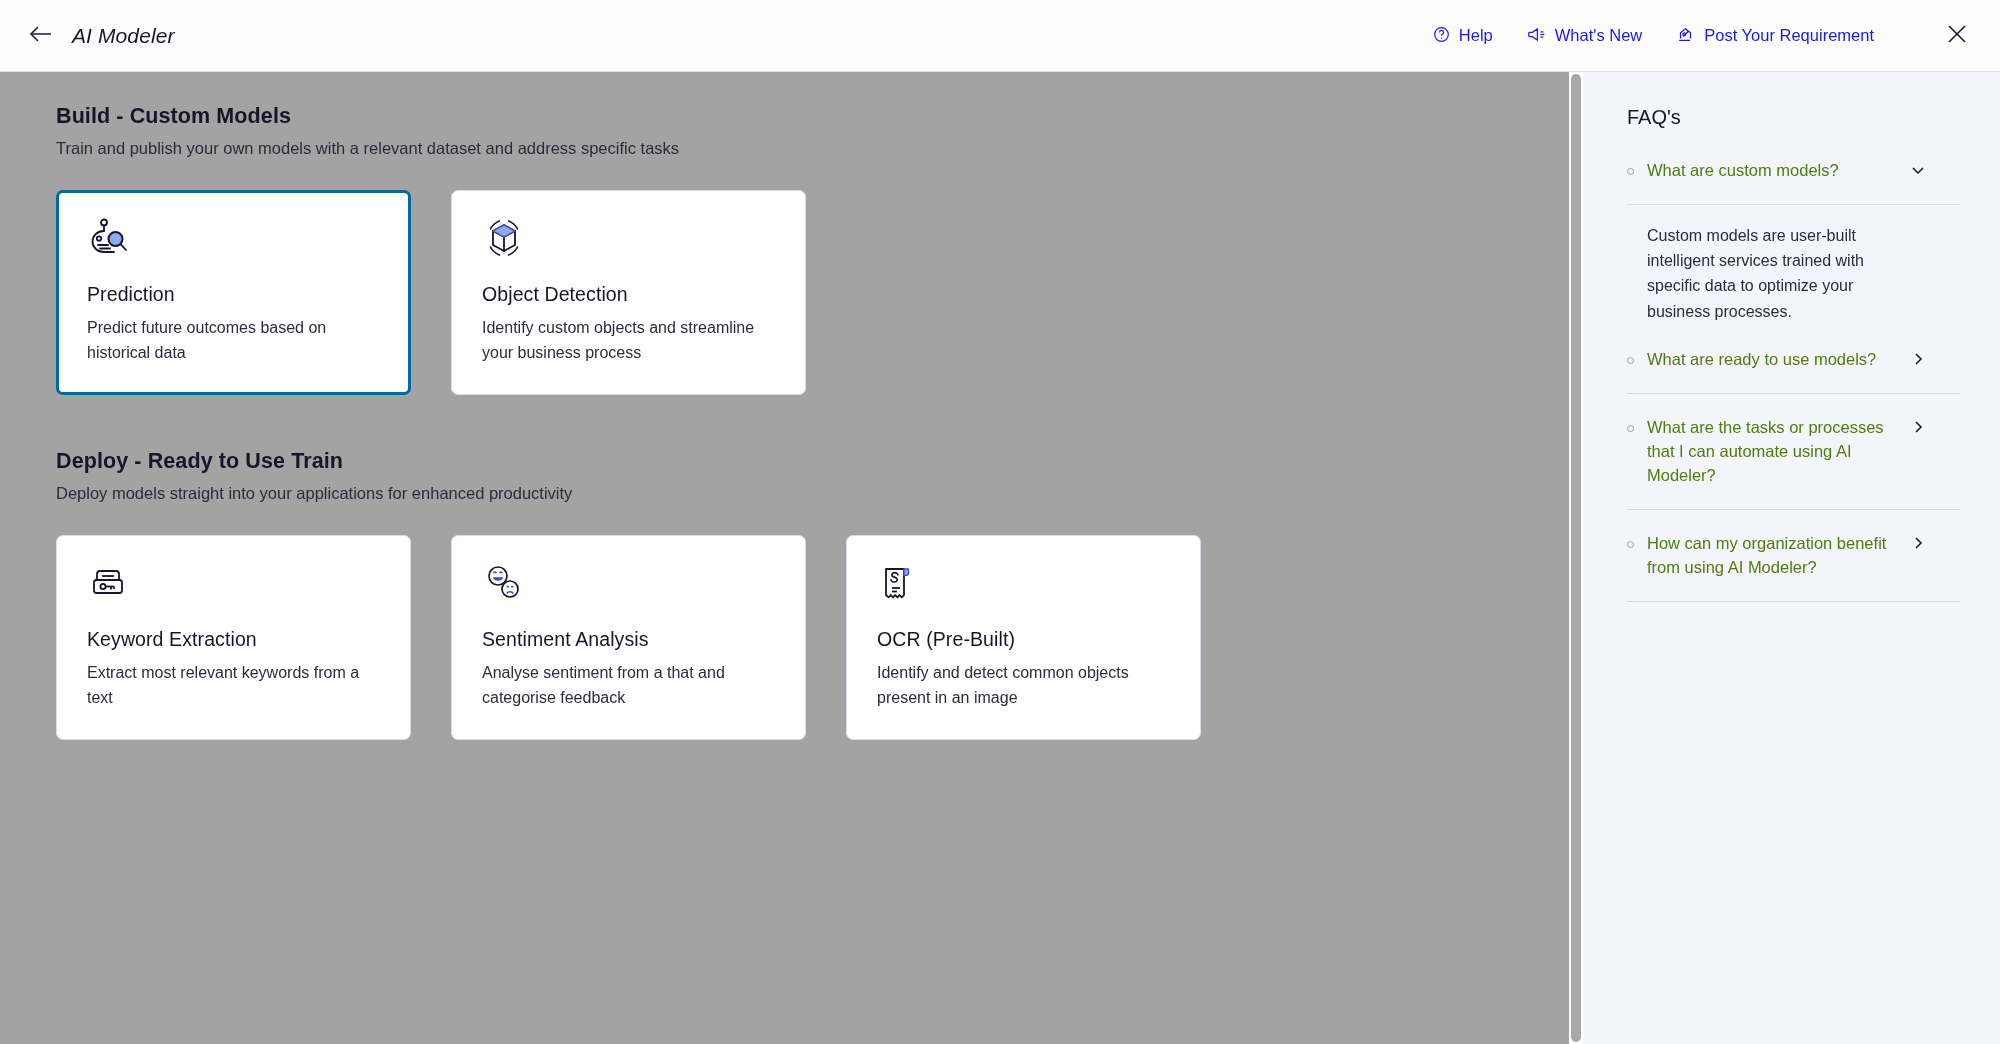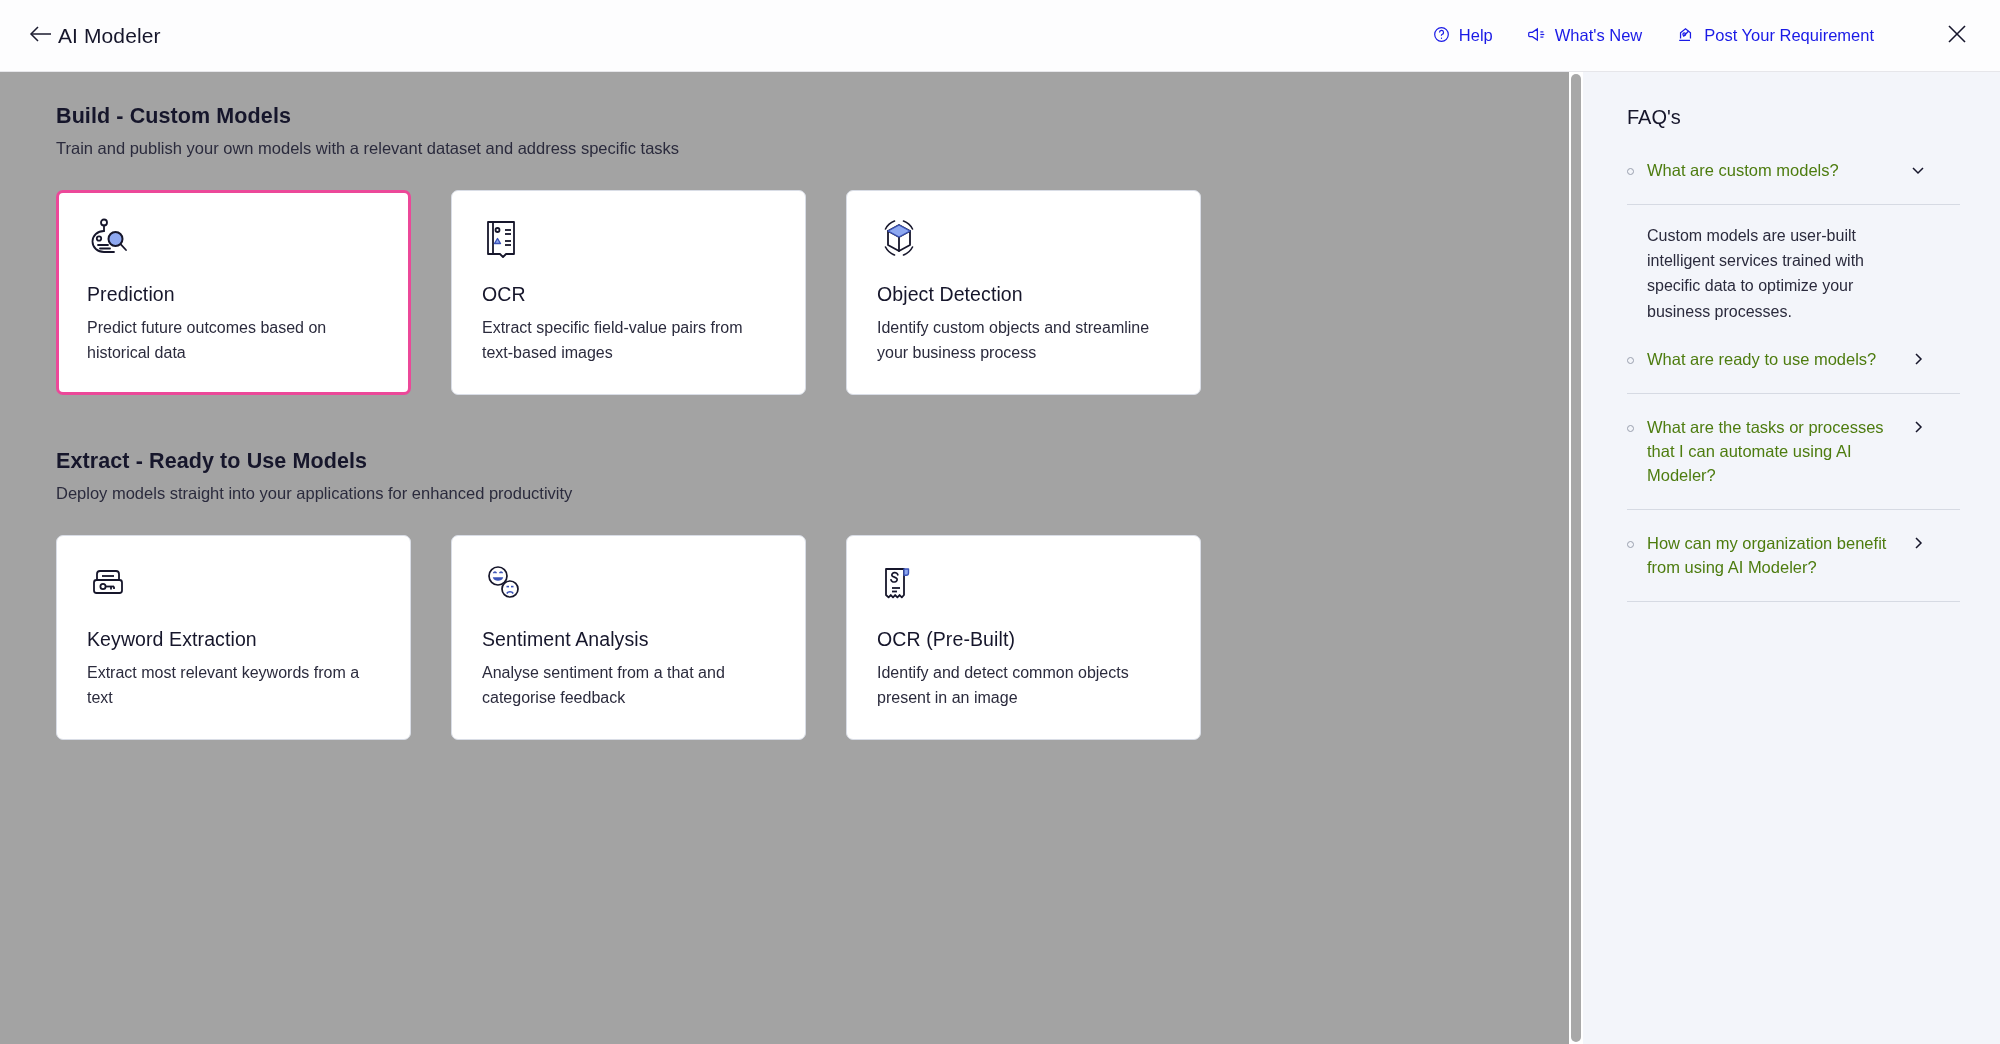--- a/index.html
+++ b/index.html
@@ -23,21 +23,23 @@
   }
   .back-btn {
     width: 34px; height: 34px;
     display: flex; align-items: center; justify-content: center;
     cursor: pointer;
     color: #1a1a2e;
   }
   .app-title {
     font-size: 21px;
     color: #16162b;
+    margin-left: 14px;
     letter-spacing: .1px;
+    font-style: italic;
   }
   .header-actions {
     margin-left: auto;
     display: flex;
     align-items: center;
     gap: 34px;
   }
   .hdr-link {
     display: flex; align-items: flex-start; gap: 9px;
     color: #1a1ae6;
@@ -89,21 +91,21 @@
     width: 355px;
     min-height: 205px;
     border: 1px solid #d9dde6;
     border-radius: 7px;
     background: #fff;
     padding: 26px 28px 26px 30px;
     cursor: pointer;
     position: relative;
   }
   .card.selected {
-    border: 3px solid #ec4899;
+    border: 3px solid #0369a1;
     padding: 24px 26px 24px 28px;
   }
   .card-icon {
     height: 52px;
     display: flex;
     align-items: flex-start;
     margin-bottom: 14px;
   }
   .card-title {
     font-size: 19.5px;
@@ -271,36 +273,20 @@
               <line x1="11" y1="28" x2="21" y2="28"></line>
               <line x1="13" y1="31.5" x2="23" y2="31.5"></line>
               <circle cx="28.5" cy="22" r="7" fill="#8ea8f0" stroke="#16162b" stroke-width="2"></circle>
               <line x1="33.8" y1="27.4" x2="39" y2="33"></line>
             </svg>
           </div>
           <div class="card-title">Prediction</div>
           <div class="card-desc">Predict future outcomes based on historical data</div>
         </div>
 
-        <div class="card">
-          <div class="card-icon">
-            <svg width="42" height="44" viewBox="0 0 42 44" fill="none" stroke="#16162b" stroke-width="1.8" stroke-linejoin="round">
-              <path d="M6 5h26v32h-8l-3 3-3-3H6z"></path>
-              <line x1="11" y1="6" x2="11" y2="36"></line>
-              <circle cx="15.5" cy="13" r="2" fill="#fff"></circle>
-              <path d="M15.5 21.5l3 5h-6z" fill="#8ea8f0" stroke="#3b53b8" stroke-width="1.4"></path>
-              <line x1="23" y1="13" x2="29" y2="13"></line>
-              <line x1="23" y1="17" x2="29" y2="17"></line>
-              <line x1="23" y1="24" x2="29" y2="24"></line>
-              <line x1="23" y1="28" x2="29" y2="28"></line>
-            </svg>
-          </div>
-          <div class="card-title">OCR</div>
-          <div class="card-desc">Extract specific field-value pairs from text-based images</div>
-        </div>
 
         <div class="card">
           <div class="card-icon">
             <svg width="46" height="44" viewBox="0 0 46 44" fill="none" stroke="#16162b" stroke-width="1.8" stroke-linejoin="round" stroke-linecap="round">
               <path d="M22 8 L33 14 L33 28 L22 34 L11 28 L11 14 Z"></path>
               <path d="M11 14 L22 20 L33 14"></path>
               <line x1="22" y1="20" x2="22" y2="34"></line>
               <path d="M22 8 L33 14 L22 20 L11 14 Z" fill="#8ea8f0" stroke="#3b53b8" stroke-width="1.4"></path>
               <path d="M8.5 12a16 16 0 0 1 9-8" stroke-width="1.6"></path>
               <path d="M35.5 12a16 16 0 0 0-9-8" stroke-width="1.6"></path>
@@ -309,21 +295,21 @@
             </svg>
           </div>
           <div class="card-title">Object Detection</div>
           <div class="card-desc">Identify custom objects and streamline your business process</div>
         </div>
 
       </div>
     </div>
 
     <div class="section-gap">
-      <div class="section-title">Extract - Ready to Use Models</div>
+      <div class="section-title">Deploy - Ready to Use Train</div>
       <div class="section-sub">Deploy models straight into your applications for enhanced productivity</div>
 
       <div class="card-row">
 
         <div class="card">
           <div class="card-icon">
             <svg width="44" height="42" viewBox="0 0 44 42" fill="none" stroke="#16162b" stroke-width="1.8" stroke-linejoin="round">
               <path d="M10 12a3 3 0 0 1 3-3h16a3 3 0 0 1 3 3v6H10z"></path>
               <line x1="15" y1="14" x2="27" y2="14"></line>
               <rect x="7" y="18" width="28" height="13" rx="2.5"></rect>

